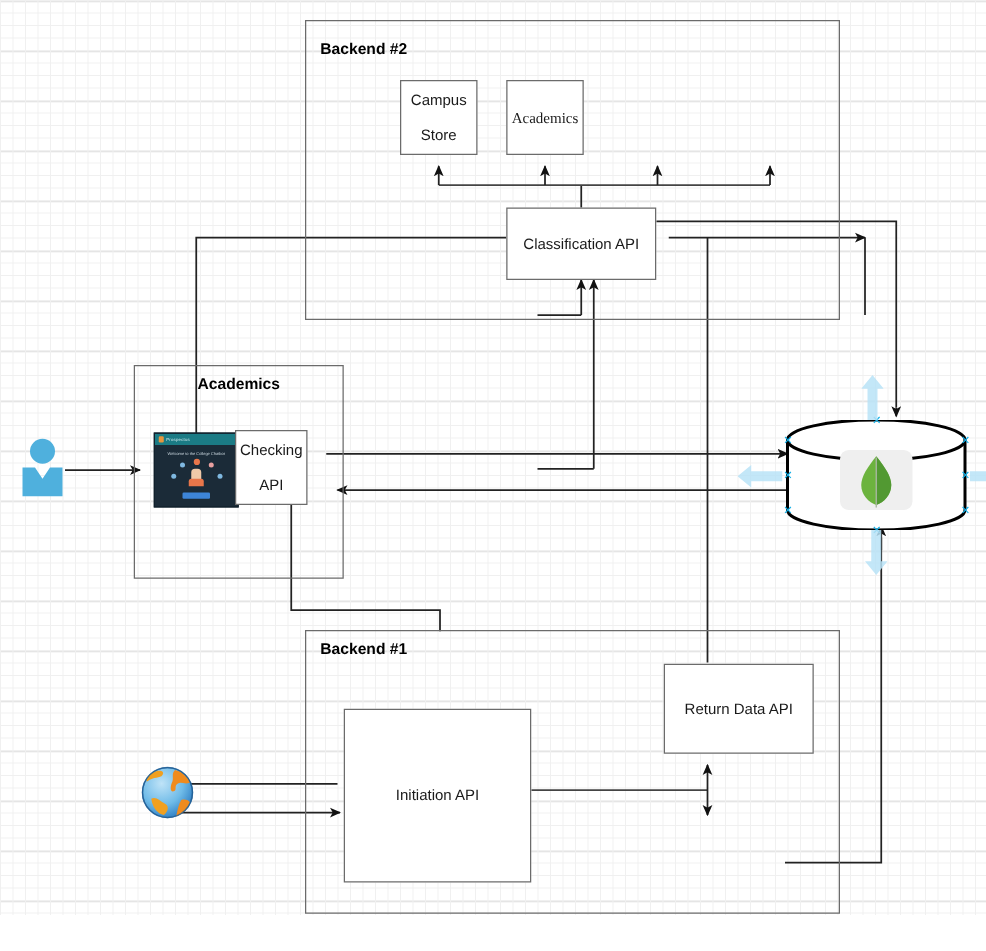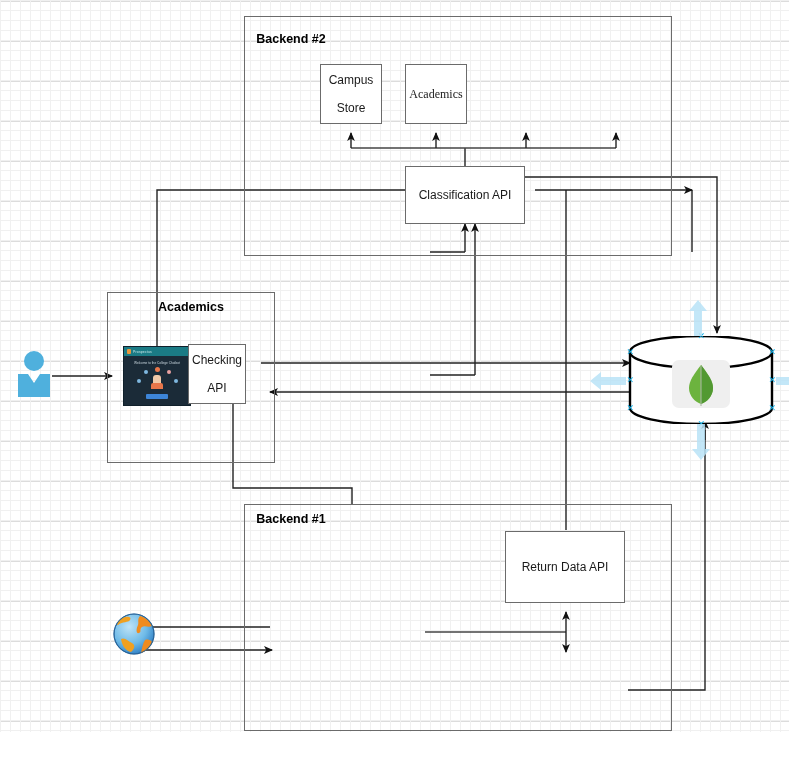--- a/index.html
+++ b/index.html
@@ -155,22 +155,25 @@
     <div class="btn"></div>
   </div>
 
   <div class="node fs12" style="left:188px;top:344px;width:58px;height:60px;">
     <span>
       <span>Checking</span><br>
       <span>API</span>
     </span>
   </div>
 
-
-  <div class="node fs12" style="left:505px;top:531px;width:120px;height:72px;">
+  <div class="node fs12" style="left:275px;top:567px;width:150px;height:139px;">
+    <span>Initiation API</span>
+  </div>
+
+  <div class="node fs12" style="left:531px;top:531px;width:120px;height:72px;">
     <span>Return Data API</span>
   </div>
 
 
   <div id="actor">
     <svg viewBox="0 0 36 48" width="36" height="48" xmlns="http://www.w3.org/2000/svg">
       <circle cx="18" cy="11" r="10" fill="#4fb0dd"></circle>
       <path d="M2,24 L12,24 L18,33 L24,24 L34,24 L34,47 L2,47 Z" fill="#4fb0dd"></path>
     </svg>
   </div>

